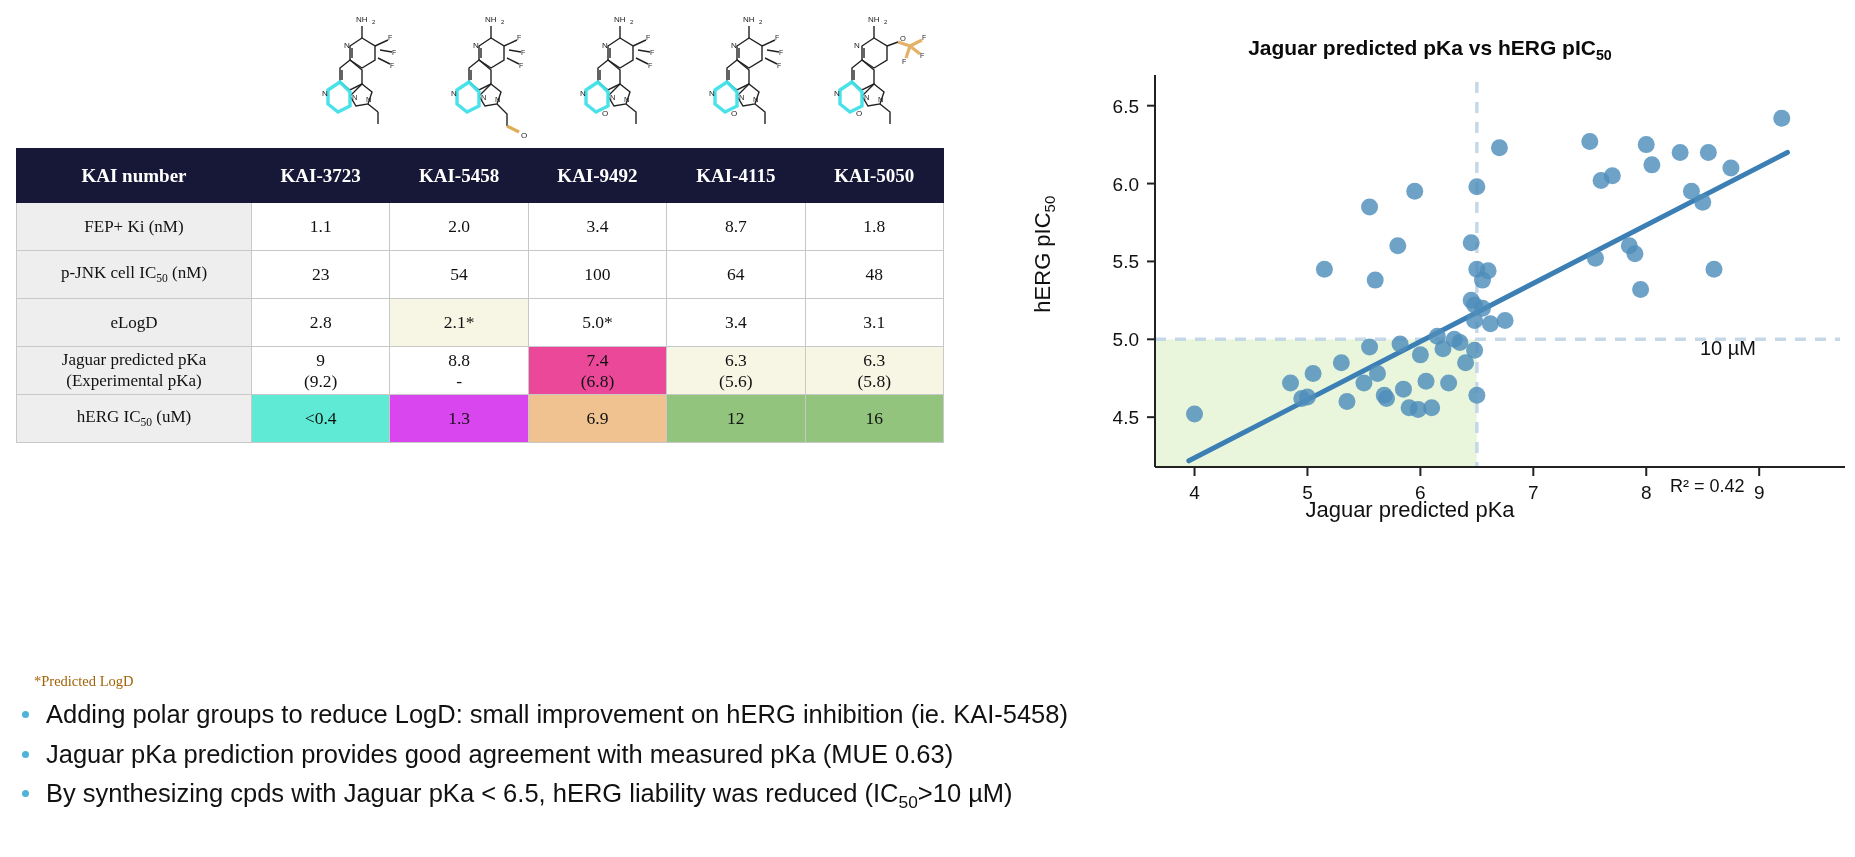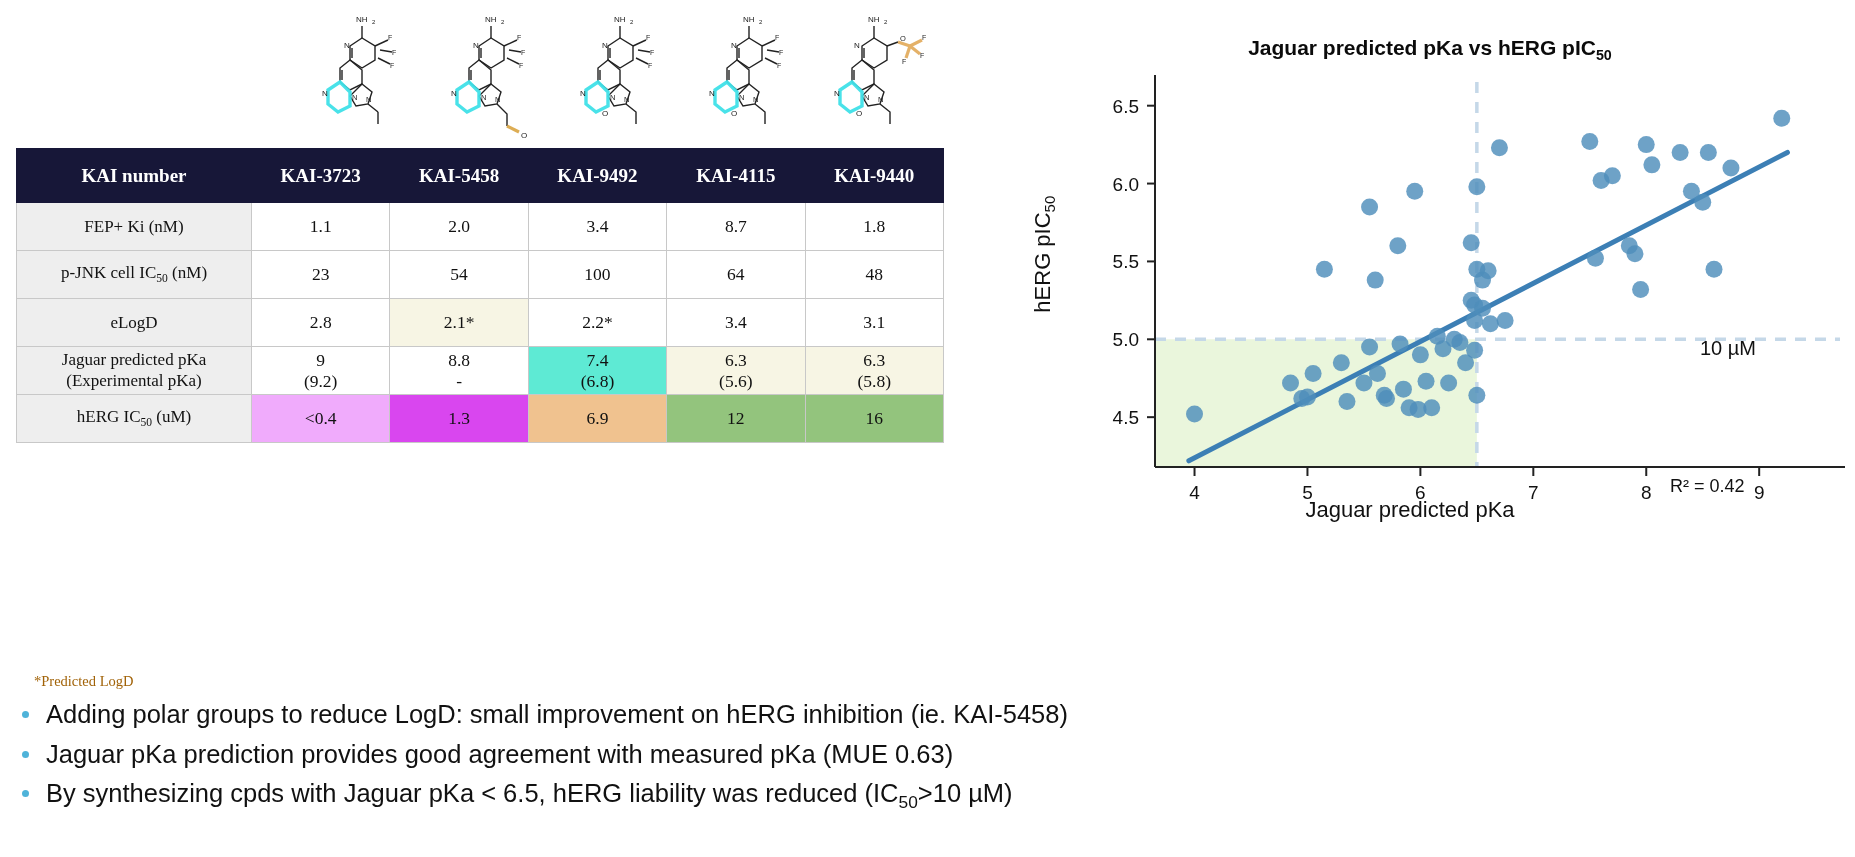--- a/index.html
+++ b/index.html
@@ -260,21 +260,21 @@
           <col class="cmp">
           <col class="cmp">
       </colgroup>
       <thead>
         <tr>
           <th>KAI number</th>
           <th>KAI-3723</th>
           <th>KAI-5458</th>
           <th>KAI-9492</th>
           <th>KAI-4115</th>
-          <th>KAI-9440</th>
+          <th>KAI-5050</th>
         </tr>
       </thead>
       <tbody>
         <tr>
           <th>FEP+ Ki (nM)</th>
           <td>1.1</td>
           <td>2.0</td>
           <td>3.4</td>
           <td>8.7</td>
           <td>1.8</td>
@@ -284,53 +284,53 @@
           <td>23</td>
           <td>54</td>
           <td>100</td>
           <td>64</td>
           <td>48</td>
         </tr>
         <tr>
           <th>eLogD</th>
           <td>2.8</td>
           <td style="background:#f7f5e4">2.1*</td>
-          <td>2.2*</td>
+          <td>5.0*</td>
           <td>3.4</td>
           <td>3.1</td>
         </tr>
         <tr class="r-tall">
           <th>
             <div>Jaguar predicted pKa</div>
             <div>(Experimental pKa)</div>
           </th>
           <td>
             <div>9</div>
             <div>(9.2)</div>
           </td>
           <td>
             <div>8.8</div>
             <div>-</div>
           </td>
-          <td style="background:#5eead4">
+          <td style="background:#ec4899">
             <div>7.4</div>
             <div>(6.8)</div>
           </td>
           <td style="background:#f7f5e4">
             <div>6.3</div>
             <div>(5.6)</div>
           </td>
           <td style="background:#f7f5e4">
             <div>6.3</div>
             <div>(5.8)</div>
           </td>
         </tr>
         <tr>
           <th><span>hERG IC</span><sub>50</sub><span> (uM)</span></th>
-          <td style="background:#f0abfc">&lt;0.4</td>
+          <td style="background:#5eead4">&lt;0.4</td>
           <td style="background:#d946ef">1.3</td>
           <td style="background:#f0c28f">6.9</td>
           <td style="background:#93c47d">12</td>
           <td style="background:#93c47d">16</td>
         </tr>
       </tbody>
     </table>
     <div class="note">*Predicted LogD</div>
   </div>
 

